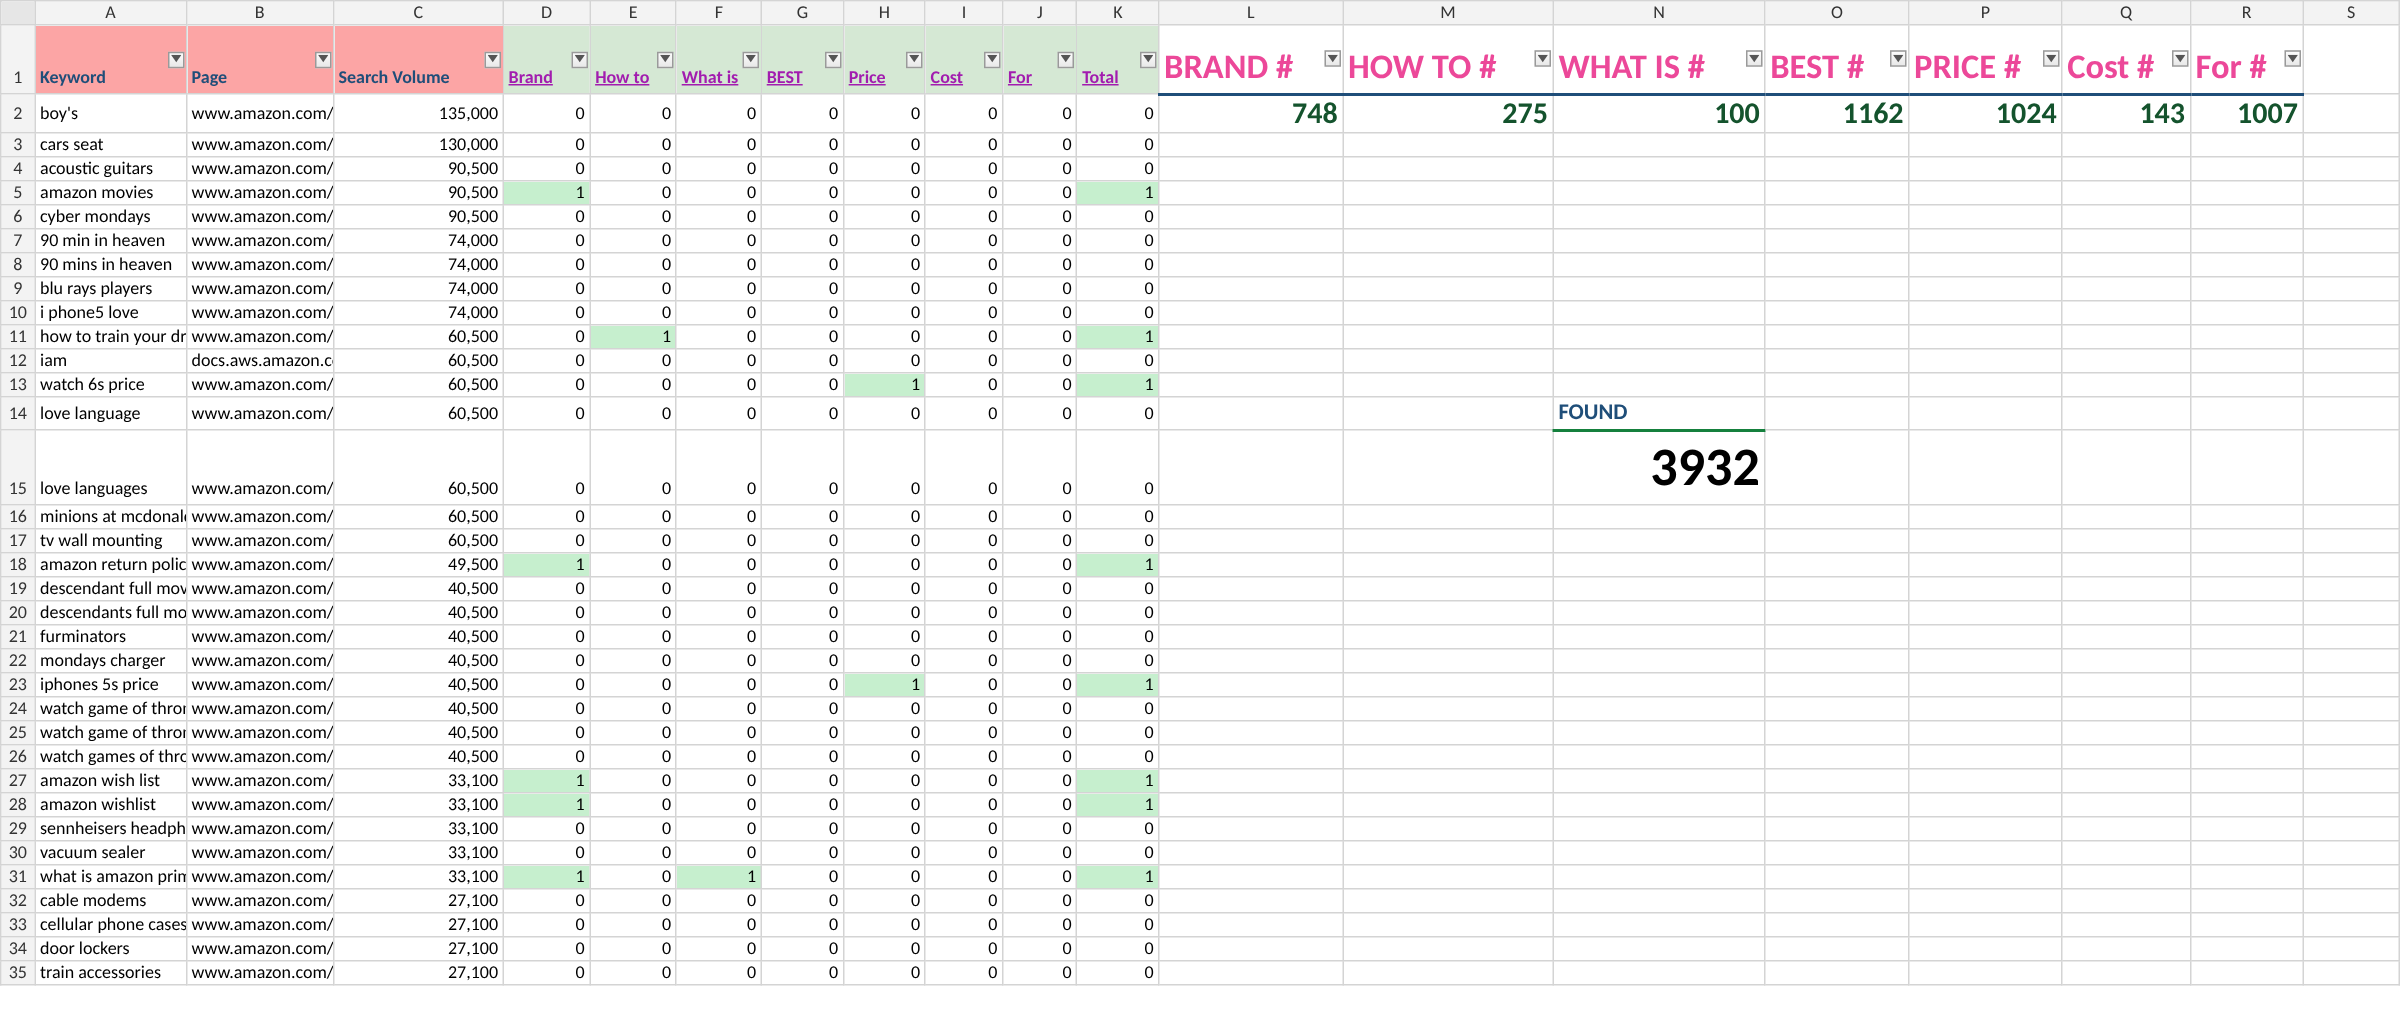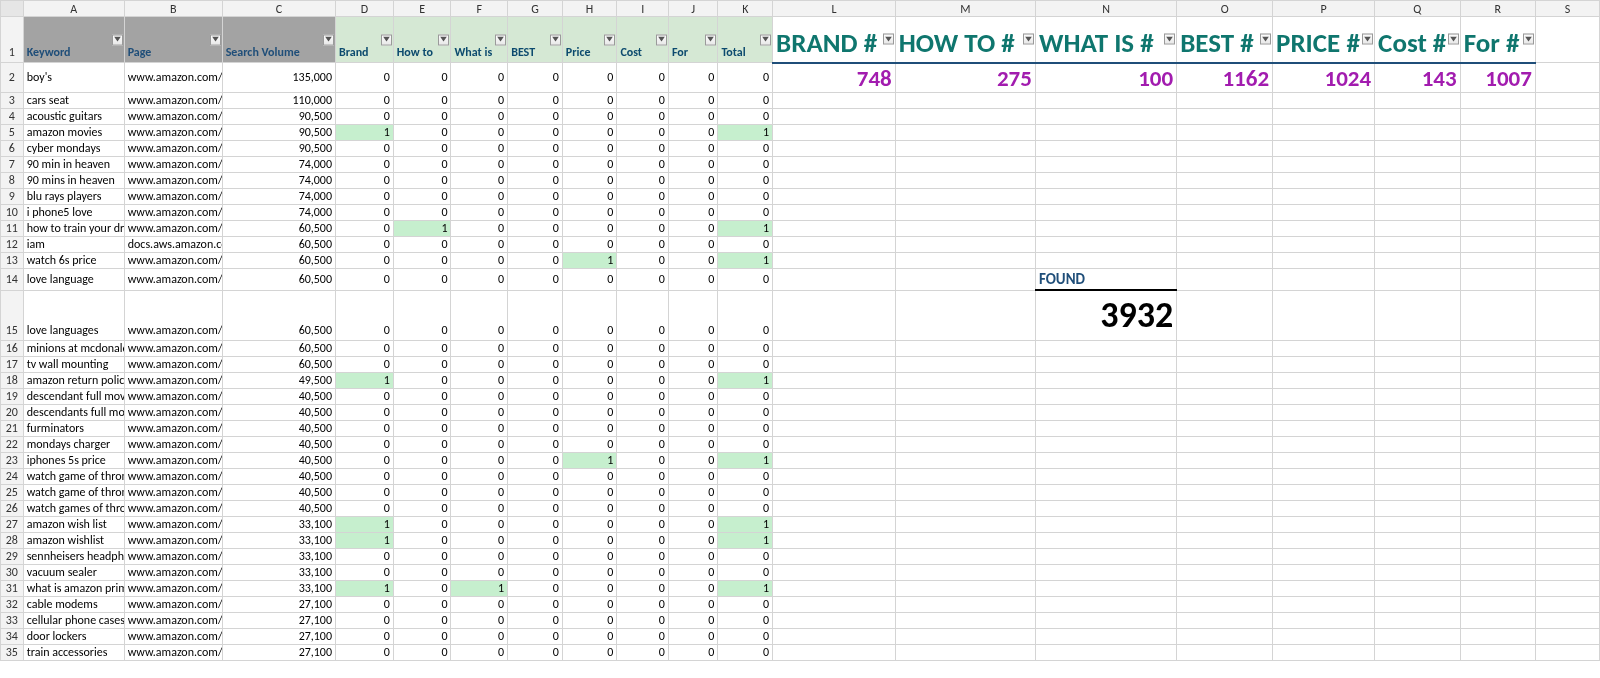--- a/index.html
+++ b/index.html
@@ -38,64 +38,65 @@
     text-align: center;
     color: #333;
     font-size: 12px;
   }
   .rowhead { width: 22px; }
   .corner { background: #e6e6e6; width: 22px; }
   .hdrcell {
     color: #1f4e79;
     font-weight: bold;
     position: relative;
-    background: #a3a3a3;
+    background: #fca5a5;
   }
   .hdrgreen {
-    color: #0c4a6e;
+    color: #a21caf;
     font-weight: bold;
     background: #d5e8d4;
     position: relative;
+    text-decoration: underline;
   }
   .filticon {
     position: absolute;
     right: 1px;
     top: 50%;
     transform: translateY(-50%);
     width: 11px;
     height: 11px;
     border: 1px solid #9a9a9a;
     background: linear-gradient(#fcfcfc,#e8e8e8);
     display: flex;
     align-items: center;
     justify-content: center;
   }
   .filticon svg { width: 7px; height: 6px; }
   .num { text-align: right; }
   .hl { background: #c6efce; }
   .bighdr {
-    color: #0f766e;
+    color: #ec4899;
     font-weight: bold;
-    font-size: 27px;
+    font-size: 23px;
     position: relative;
     height: 46px;
     border-bottom: 2px solid #1f4e79;
   }
   .bigval {
-    color: #a21caf;
+    color: #14532d;
     font-weight: bold;
-    font-size: 23px;
+    font-size: 20px;
     text-align: right;
     border-bottom: 1px solid #d4d4d4;
   }
   .foundlbl {
     color: #1f4e79;
     font-weight: bold;
     font-size: 15px;
-    border-bottom: 2px solid #000000;
+    border-bottom: 2px solid #15803d;
   }
   .foundval {
     color: #000;
     font-weight: bold;
     font-size: 36px;
     text-align: right;
     height: 50px;
   }
   .row1 td, .row1 th { height: 46px; vertical-align: bottom; padding-bottom: 3px; }
   .row2 td { height: 26px; }
@@ -286,21 +287,21 @@
           <td class="bigval">1162</td>
           <td class="bigval">1024</td>
           <td class="bigval">143</td>
           <td class="bigval">1007</td>
           <td></td>
         </tr>
         <tr>
           <td class="rowhead">3</td>
           <td>cars seat</td>
           <td>www.amazon.com/l</td>
-          <td class="num">110,000</td>
+          <td class="num">130,000</td>
           <td class="num">0</td>
           <td class="num">0</td>
           <td class="num">0</td>
           <td class="num">0</td>
           <td class="num">0</td>
           <td class="num">0</td>
           <td class="num">0</td>
           <td class="num">0</td>
           <td></td>
           <td></td>

